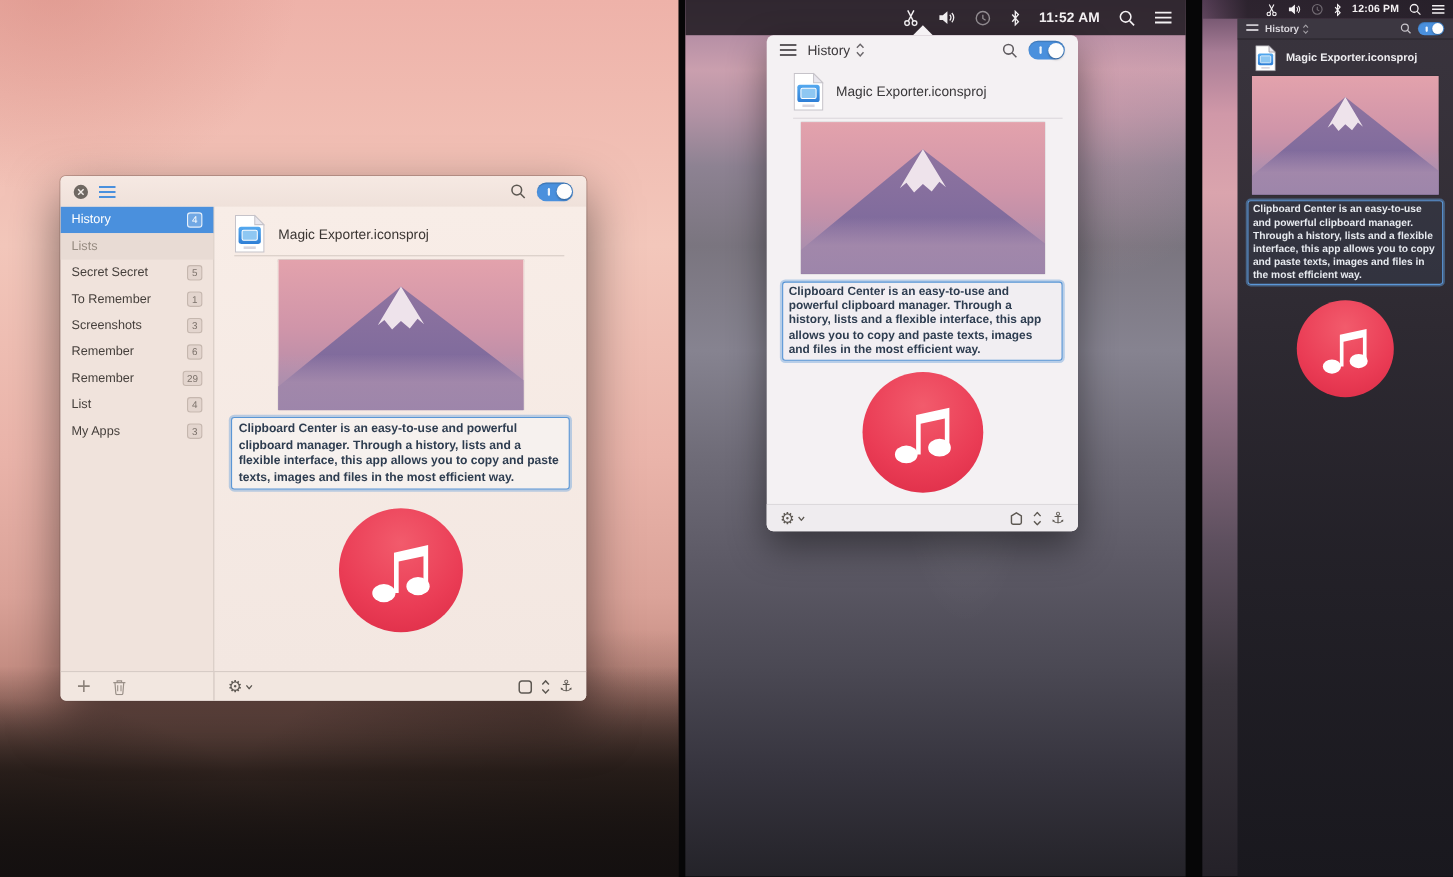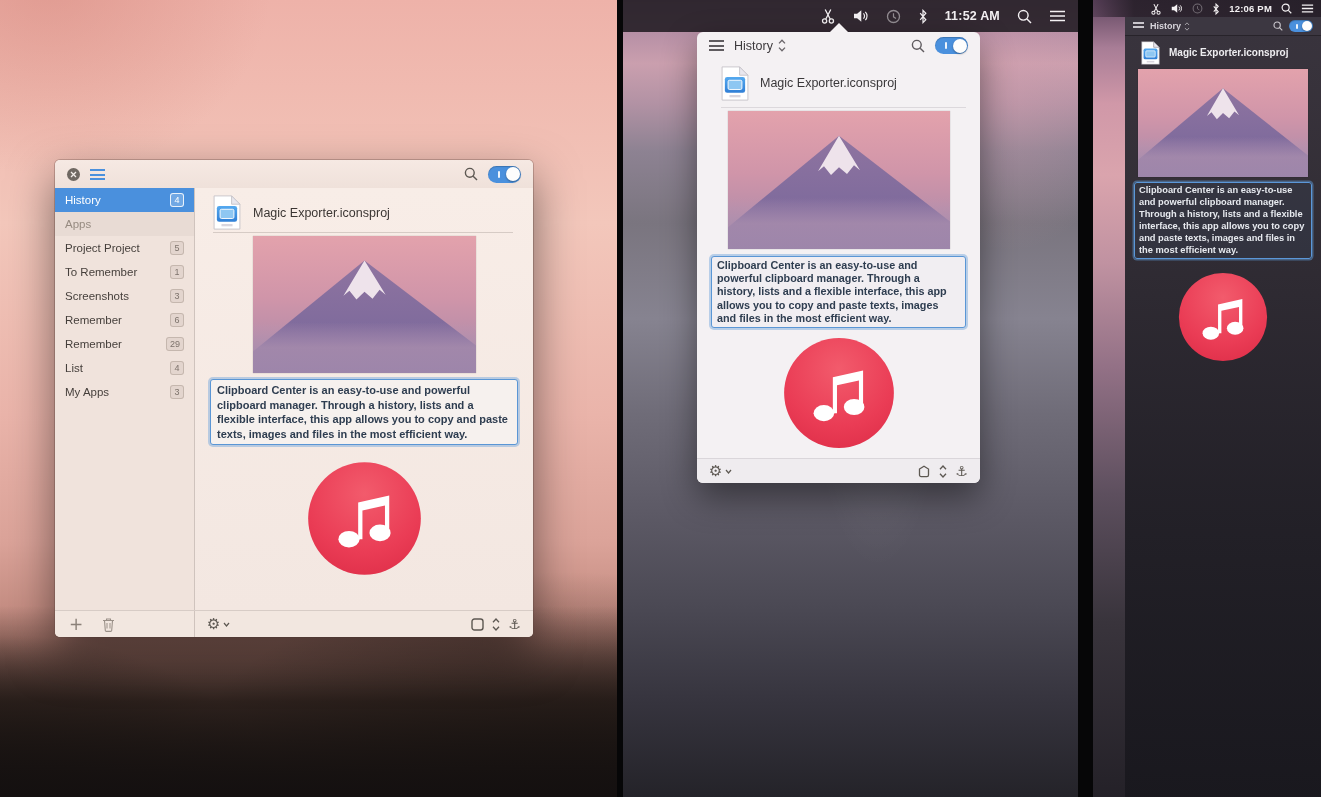--- a/index.html
+++ b/index.html
@@ -161,26 +161,26 @@
 
       <div class="win-body">
         <aside class="sidebar">
 
             <div class="side-row selected">
               <span class="side-label">History</span>
               <span class="badge">4</span>
             </div>
 
             <div class="side-row section">
-              <span class="side-label">Apps</span>
-
-            </div>
-
-            <div class="side-row">
-              <span class="side-label">Project Project</span>
+              <span class="side-label">Lists</span>
+
+            </div>
+
+            <div class="side-row">
+              <span class="side-label">Secret Secret</span>
               <span class="badge">5</span>
             </div>
 
             <div class="side-row">
               <span class="side-label">To Remember</span>
               <span class="badge">1</span>
             </div>
 
             <div class="side-row">
               <span class="side-label">Screenshots</span>

